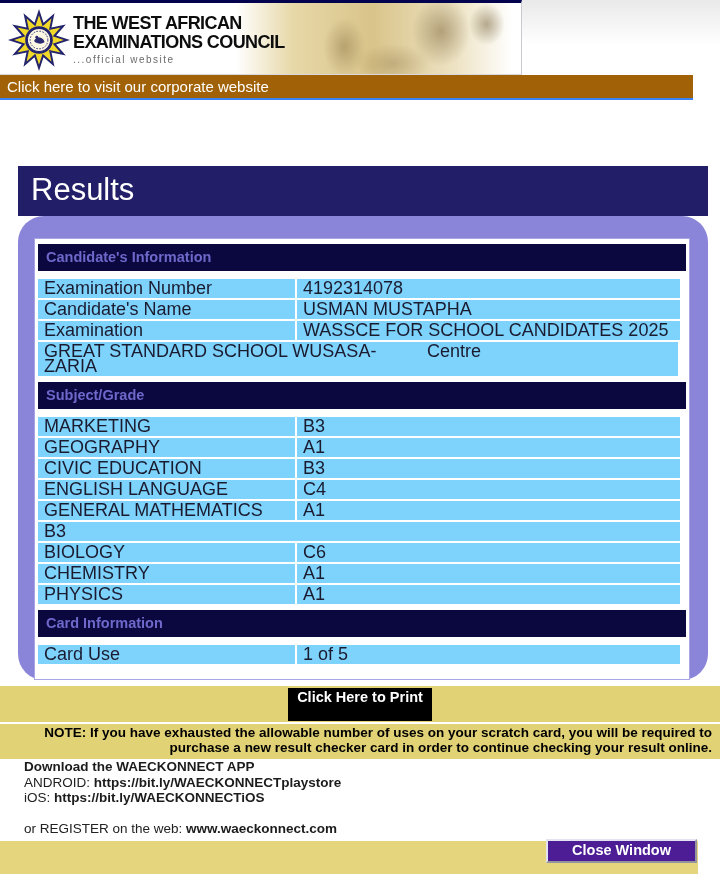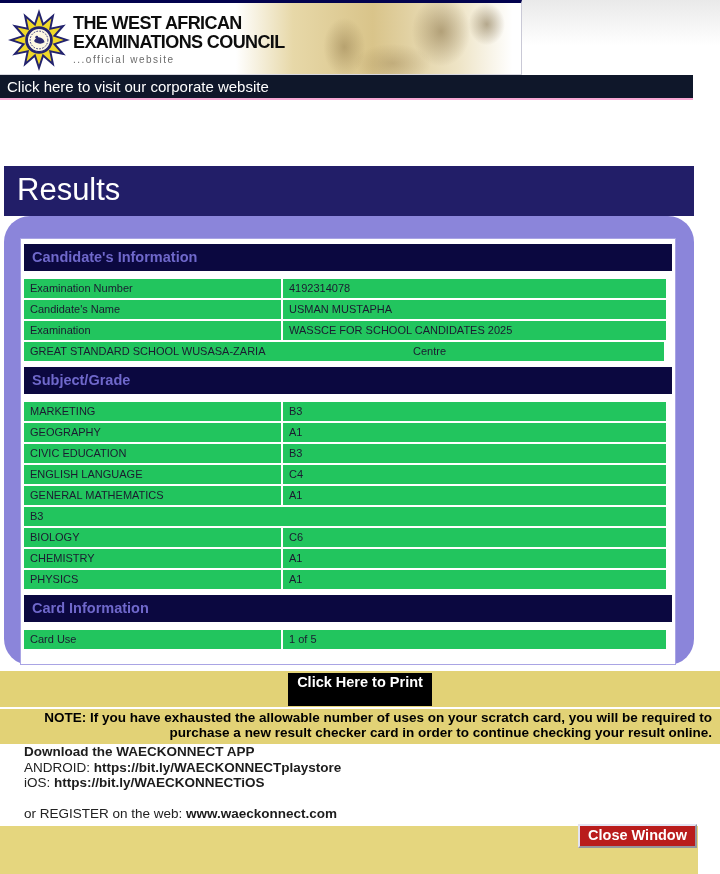--- a/index.html
+++ b/index.html
@@ -35,48 +35,48 @@
       radial-gradient(ellipse 55px 28px at 55% 85%, rgba(140,115,70,0.35), transparent 70%),
       radial-gradient(ellipse 26px 30px at 88% 30%, rgba(100,78,35,0.45), transparent 70%),
       linear-gradient(to right, #ffffff 0%, #e7d8a8 20%, #d9c48a 48%, #eee4c6 78%, #ffffff 97%);
   }
   .logo { position:absolute; left:8px; top:6px; width:62px; height:62px; }
   .brand { position:absolute; left:73px; top:11px; line-height:1.03; }
   .brand-line { font-weight:900; font-size:18px; letter-spacing:-0.6px; color:#0d0d0d; }
   .brand-sub { font-size:10px; color:#6b6b6b; letter-spacing:1.5px; margin-top:4px; }
   .corp-bar {
     width:693px; height:25px;
-    background:#0f172a;
-    border-bottom:2px solid #f9a8d4;
+    background:#a16207;
+    border-bottom:2px solid #3b82f6;
     color:#fff; font-size:15px; line-height:24px;
     padding-left:7px;
     cursor:pointer;
   }
   .top-gap { height:66px; background:#fff; }
   
-  .results { margin-left:4px; width:690px; }
+  .results { margin-left:18px; width:690px; }
   .results-title {
     background:#221e68; color:#fff;
     font-size:31px; font-weight:400;
     padding:6px 0 8px 13px;
   }
   .results-body { background:#8b85da; padding:22px 18px 0 16px;border-radius:26px; }
   .inner { background:#fff; border:1px solid #a9a4e4; padding:3px 3px 9px 3px; }
   .band {
     background:#0b0840; color:#6f68cb;
     font-weight:bold; font-size:14.5px;
     padding:5px 8px 6px;
     margin:2px 0 8px 0;
   }
   .band + .rows { margin-bottom:6px; }
   .rowset { margin-bottom:2px; }
   .row { display:flex; margin-bottom:2px; padding-right:6px; }
   .cell {
-    background:#22c55e; color:#1b1b30;
-    font-size:11px; line-height:15px;
+    background:#7dd3fc; color:#1b1b30;
+    font-size:18px; line-height:15px;
     padding:2px 6px;
   }
   .cell.label { width:257px; margin-right:2px; flex:none; }
   .cell.value { flex:1; }
   
   .print-strip {
     margin-top:6px;
     background:#e2d276;
     text-align:center;
     padding:2px 0 1px;
@@ -102,23 +102,23 @@
   .links .blank { height:15px; }
   
   .footer {
     margin-top:5px;
     position:relative;
     width:698px; height:96px;
     background:#e5d67e;
   }
   .close-btn {
     position:absolute; top:-2px; right:1px;
-    background:#b91c1c; color:#fff;
+    background:#4c1d95; color:#fff;
     font-weight:bold; font-size:14.5px;
-    padding:1px 8px 3px;
+    padding:1px 24px 3px;
     border:2px outset #e3e3f2;
     cursor:pointer;
     font-family:"Liberation Sans", sans-serif;
   }
 </style>
 </head>
 <body>
 
 <div class="header">
   <div class="banner">

